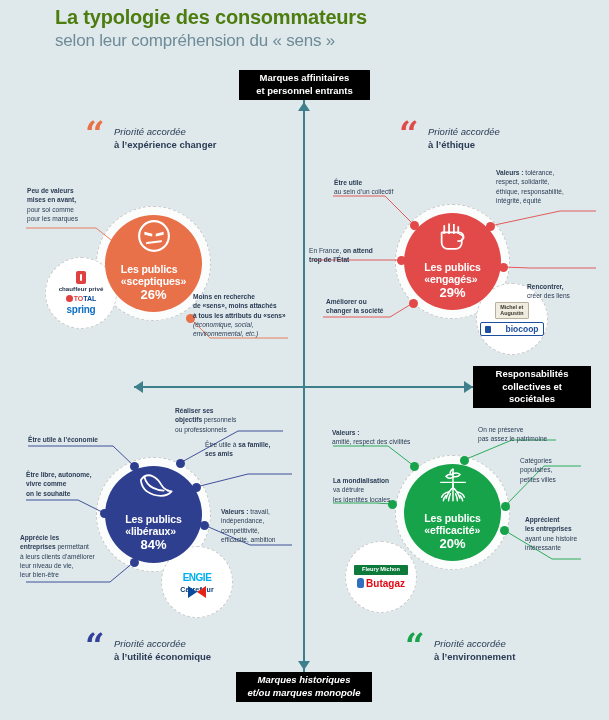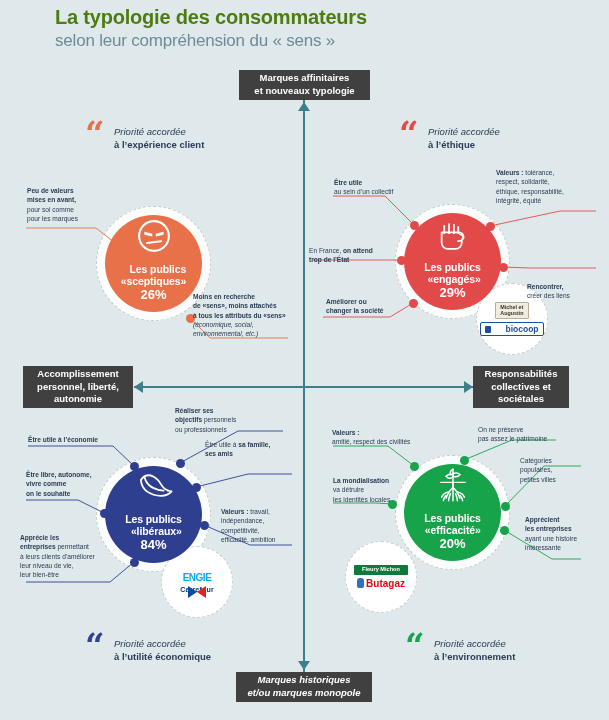--- a/index.html
+++ b/index.html
@@ -21,30 +21,30 @@
   }
   .subtitle{
     position:absolute;left:55px;top:31px;
     font-size:17px;font-weight:normal;color:#6e8b97;letter-spacing:-0.2px;
     white-space:nowrap;
   }
 
   
   .axbox{
     position:absolute;
-    background:#404040;color:#ffffff;
+    background:#000000;color:#ffffff;
     font-size:9.5px;font-weight:bold;line-height:1.32;
     text-align:center;
     display:flex;align-items:center;justify-content:center;
     padding:4px 6px;box-sizing:border-box;
   }
   #box-top{left:239px;top:70px;width:131px;height:30px;}
   #box-bottom{left:236px;top:672px;width:136px;height:30px;font-style:italic;}
   #box-left{left:23px;top:366px;width:110px;height:42px;}
-  #box-right{left:473px;top:366px;width:96px;height:42px;}
+  #box-right{left:473px;top:366px;width:118px;height:42px;}
 
   
   .vline{position:absolute;left:303px;top:100px;width:2px;height:572px;background:#3e7f8c;}
   .hline{position:absolute;left:134px;top:386px;width:339px;height:2px;background:#3e7f8c;}
   .arw{position:absolute;width:0;height:0;}
   #arw-up{left:298px;top:102px;border-left:6px solid transparent;border-right:6px solid transparent;border-bottom:9px solid #3e7f8c;}
   #arw-down{left:298px;top:661px;border-left:6px solid transparent;border-right:6px solid transparent;border-top:9px solid #3e7f8c;}
   #arw-left{left:134px;top:381px;border-top:6px solid transparent;border-bottom:6px solid transparent;border-right:9px solid #3e7f8c;}
   #arw-right{left:464px;top:381px;border-top:6px solid transparent;border-bottom:6px solid transparent;border-left:9px solid #3e7f8c;}
 
@@ -68,21 +68,21 @@
   #q-tr .qm{color:#e24a4a;}
   #q-bl{left:85px;top:636px;}
   #q-bl .qm{color:#33409a;}
   #q-br{left:405px;top:636px;}
   #q-br .qm{color:#16a34a;}
 
   
   .bubble{
     position:absolute;border-radius:50%;
     display:flex;flex-direction:column;align-items:center;justify-content:flex-end;
-    color:#fff;text-align:right;box-sizing:border-box;
+    color:#fff;text-align:left;box-sizing:border-box;
   }
   .bubble .ring{
     position:absolute;left:-9px;top:-9px;right:-9px;bottom:-9px;
     border-radius:50%;border:1.4px dashed #c9c9c9;
     background:#fbfcfc;z-index:-1;
   }
   .bubble .ico{margin-bottom:2px;}
   .bubble .lbl{font-size:10.5px;font-weight:bold;line-height:1.16;letter-spacing:-0.1px;}
   .bubble .pct{font-size:13px;font-weight:bold;line-height:1.3;}
   .bubble .pad{height:9px;}
@@ -179,49 +179,42 @@
   <div class="vline"></div>
   <div class="hline"></div>
   <div class="arw" id="arw-up"></div>
   <div class="arw" id="arw-down"></div>
   <div class="arw" id="arw-left"></div>
   <div class="arw" id="arw-right"></div>
 
   <div class="axbox" id="box-top">
     <span>
       <span>Marques affinitaires</span><br>
-      <span>et nouveaux typologie</span>
+      <span>et personnel entrants</span>
     </span>
   </div>
   <div class="axbox" id="box-bottom">
     <span>
       <span>Marques historiques</span><br>
       <span>et/ou marques monopole</span>
-    </span>
-  </div>
-  <div class="axbox" id="box-left">
-    <span>
-      <span>Accomplissement</span><br>
-      <span>personnel, liberté,</span><br>
-      <span>autonomie</span>
     </span>
   </div>
   <div class="axbox" id="box-right">
     <span>
       <span>Responsabilités</span><br>
       <span>collectives et</span><br>
       <span>sociétales</span>
     </span>
   </div>
 
   <div class="quote" id="q-tl">
     <span class="qm">“</span>
     <span class="qt">
       <span class="l1">Priorité accordée</span>
-      <span class="l2">à l’expérience client</span>
+      <span class="l2">à l’expérience changer</span>
     </span>
   </div>
   <div class="quote" id="q-tr">
     <span class="qm">“</span>
     <span class="qt">
       <span class="l1">Priorité accordée</span>
       <span class="l2">à l’éthique</span>
     </span>
   </div>
   <div class="quote" id="q-bl">
@@ -232,20 +225,32 @@
     </span>
   </div>
   <div class="quote" id="q-br">
     <span class="qm">“</span>
     <span class="qt">
       <span class="l1">Priorité accordée</span>
       <span class="l2">à l’environnement</span>
     </span>
   </div>
 
+  <div class="brands" id="brands-tl">
+    <div class="logo logo-chauffeur">
+      <span class="cp-mark">
+          <i></i>
+        </span>
+      <span>chauffeur privé</span>
+    </div>
+    <div class="logo logo-total">
+      <span style="display:inline-block;width:7px;height:7px;border-radius:50%;background:#e0403e;vertical-align:-1px;margin-right:1px;"></span><span class="t">TO</span><span>TAL</span>
+    </div>
+    <div class="logo logo-spring">spring</div>
+  </div>
 
   <div class="brands" id="brands-tr">
     <div class="logo-michel">
       <span>Michel et</span><br>
       <span>Augustin</span>
     </div>
     <div class="logo-biocoop">
       <span class="bc-dot"></span>
       <span>biocoop</span>
     </div>

